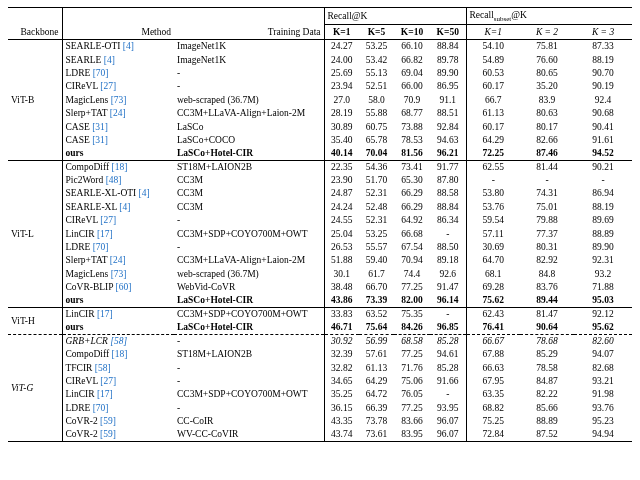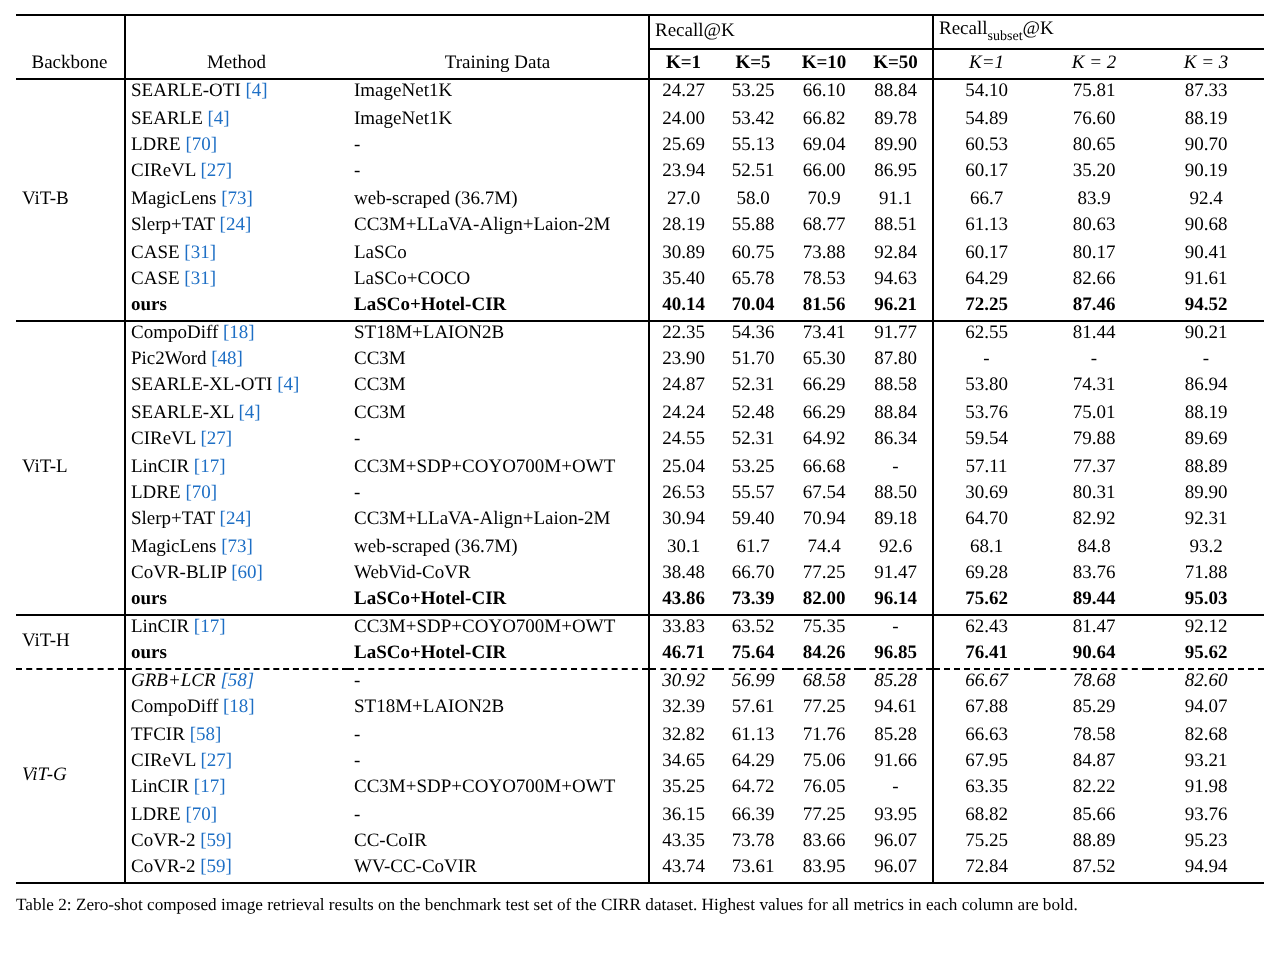--- a/index.html
+++ b/index.html
@@ -10,21 +10,21 @@
   table { border-collapse:collapse; width:624px; font-size:9.5px; table-layout:fixed; }
   th, td { white-space:nowrap; overflow:hidden; padding:0 3px; font-weight:normal; }
 
   
   table { border-top:1.5px solid #000; border-bottom:1.5px solid #000; }
 
   
   tr.group-row th { height:17px; text-align:left; vertical-align:middle;margin-left:16px; }
   tr.group-row th.gcell { border-bottom:0.9px solid #000; }
   tr.col-row th { height:15px; border-bottom:0.9px solid #000; text-align:center; vertical-align:middle; }
-  tr.col-row th.left { text-align:center; }
+  tr.col-row th.left { text-align:right; }
   tr.col-row th.kbold { font-weight:bold; }
   tr.col-row th.kital { font-style:italic; }
 
   
   .vr { border-right:0.9px solid #000; }
 
   
   td { height:13.4px; vertical-align:middle; }
   td.backbone { text-align:left; vertical-align:middle; }
   td.method { text-align:left;margin-left:45px; }
@@ -251,21 +251,21 @@
           <td class="num">55.57</td>
           <td class="num">67.54</td>
           <td class="num vr">88.50</td>
           <td class="num">30.69</td>
           <td class="num">80.31</td>
           <td class="num">89.90</td>
         </tr>
         <tr>
           <td class="method"><span>Slerp+TAT</span><span class="cite"> [24]</span></td>
           <td class="tdata vr">CC3M+LLaVA-Align+Laion-2M</td>
-          <td class="num">30.94</td>
+          <td class="num">51.88</td>
           <td class="num">59.40</td>
           <td class="num">70.94</td>
           <td class="num vr">89.18</td>
           <td class="num">64.70</td>
           <td class="num">82.92</td>
           <td class="num">92.31</td>
         </tr>
         <tr>
           <td class="method"><span>MagicLens</span><span class="cite"> [73]</span></td>
           <td class="tdata vr">web-scraped (36.7M)</td>
@@ -406,14 +406,13 @@
           <td class="num">43.74</td>
           <td class="num">73.61</td>
           <td class="num">83.95</td>
           <td class="num vr">96.07</td>
           <td class="num">72.84</td>
           <td class="num">87.52</td>
           <td class="num">94.94</td>
         </tr>
       </tbody>
   </table>
-  <div class="caption">Table 2: Zero-shot composed image retrieval results on the benchmark test set of the CIRR dataset. Highest values for all metrics in each column are bold.</div>
 </div>
 
 </body></html>

